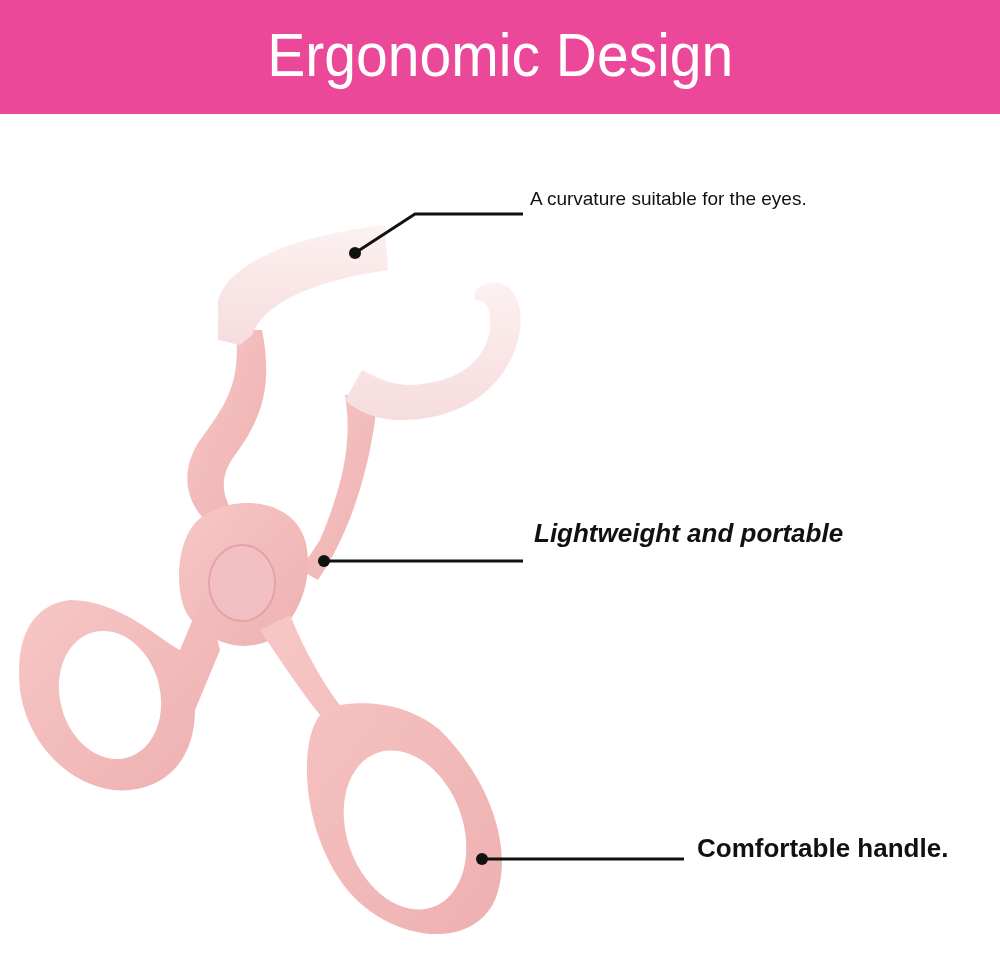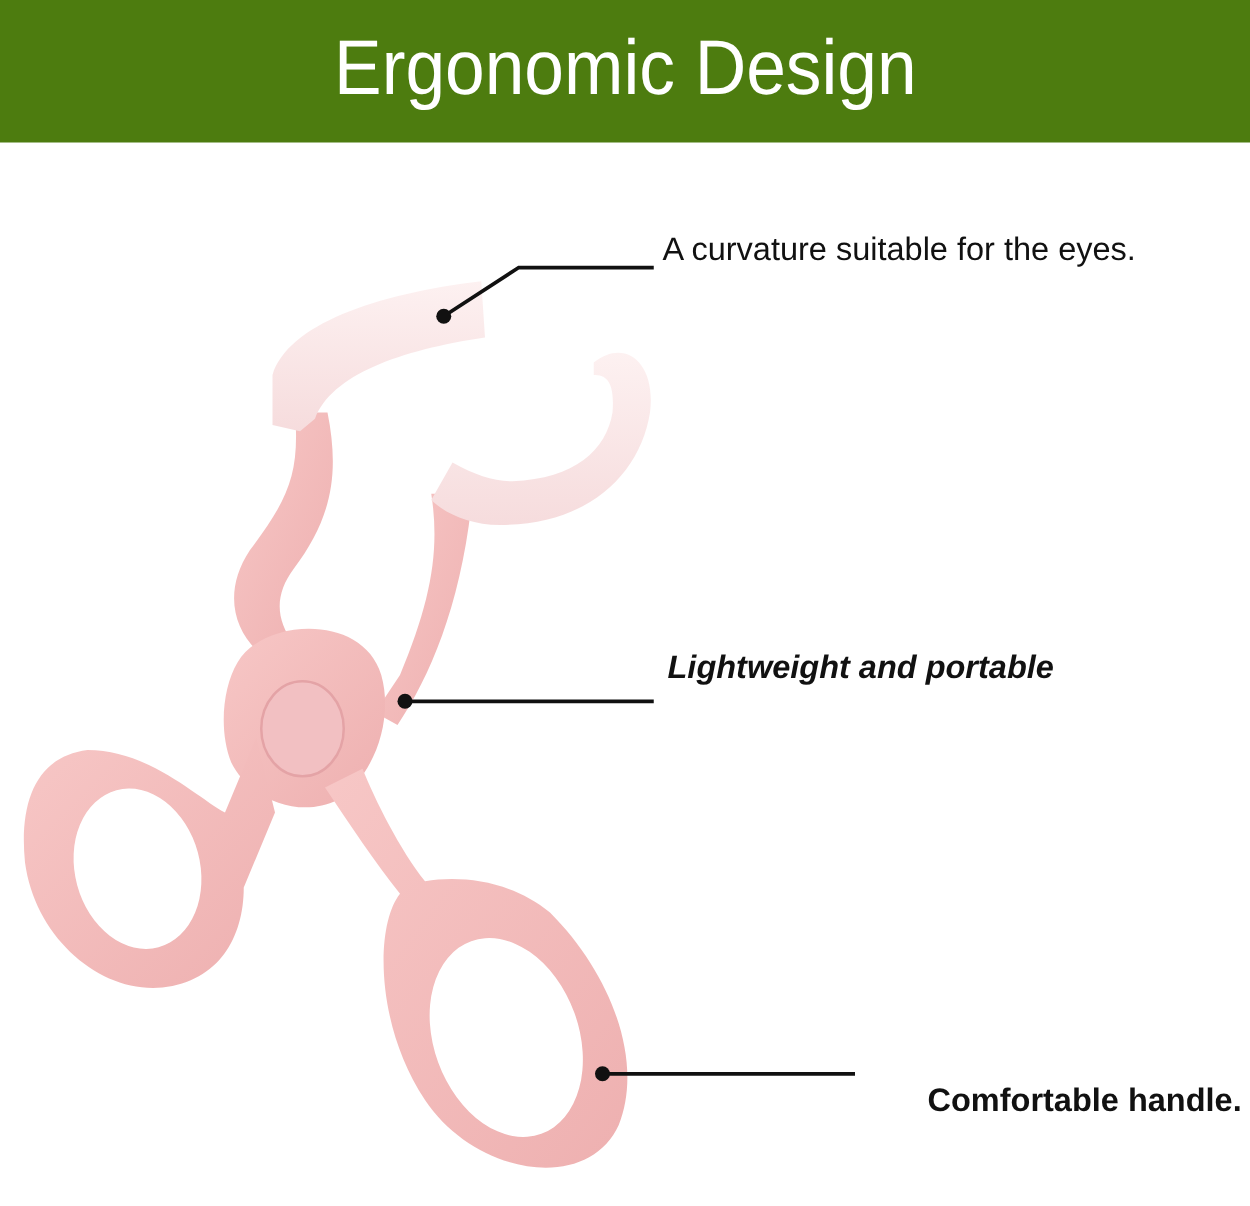--- a/index.html
+++ b/index.html
@@ -1,25 +1,25 @@
 <!DOCTYPE html>
 <html><head>
   <meta charset="utf-8">
   <style>
     html, body { margin: 0; padding: 0; background: #ffffff; }
     body { width: 1000px; height: 965px; position: relative; overflow: hidden; font-family: "Liberation Sans", sans-serif; }
-    .banner { position: absolute; left: 0; top: 0; width: 1000px; height: 114px; background: #4d7c0f; display: flex; align-items: center; justify-content: center; }
+    .banner { position: absolute; left: 0; top: 0; width: 1000px; height: 114px; background: #ec4899; display: flex; align-items: center; justify-content: center; }
     .banner-title { color: #ffffff; font-size: 62px; font-weight: 400; letter-spacing: 0px; margin-top: -6px; transform: scaleX(0.92); }
     .callout { position: absolute; color: #111; }
     .callout .line1 { font-size: 26px; line-height: 36px; white-space: nowrap; }
-    .callout .line2 { font-size: 26px; line-height: 36px; white-space: nowrap; }
+    .callout .line2 { font-size: 19px; line-height: 36px; white-space: nowrap; }
     .bold { font-weight: 700; }
     .c1 { left: 530px; top: 181px; }
     .c2 { left: 534px; top: 515px; font-style: italic; }
-    .c3 { left: 697px; top: 862px; margin-left: 45px; }
+    .c3 { left: 697px; top: 830px; }
     .c3 .line1 { font-weight: 700; }
     .c2 .line1 { font-weight: 700; }
     svg { position: absolute; left: 0; top: 0; }
   </style>
 </head>
 <body>
 
 <div class="banner">
   <div class="banner-title">Ergonomic Design</div>
 </div>

